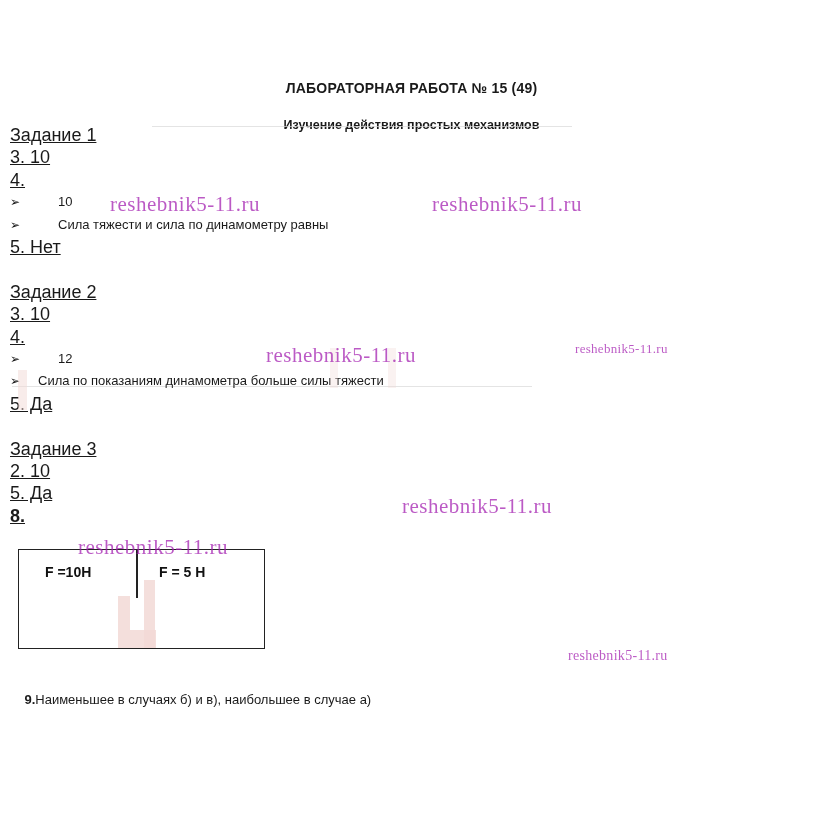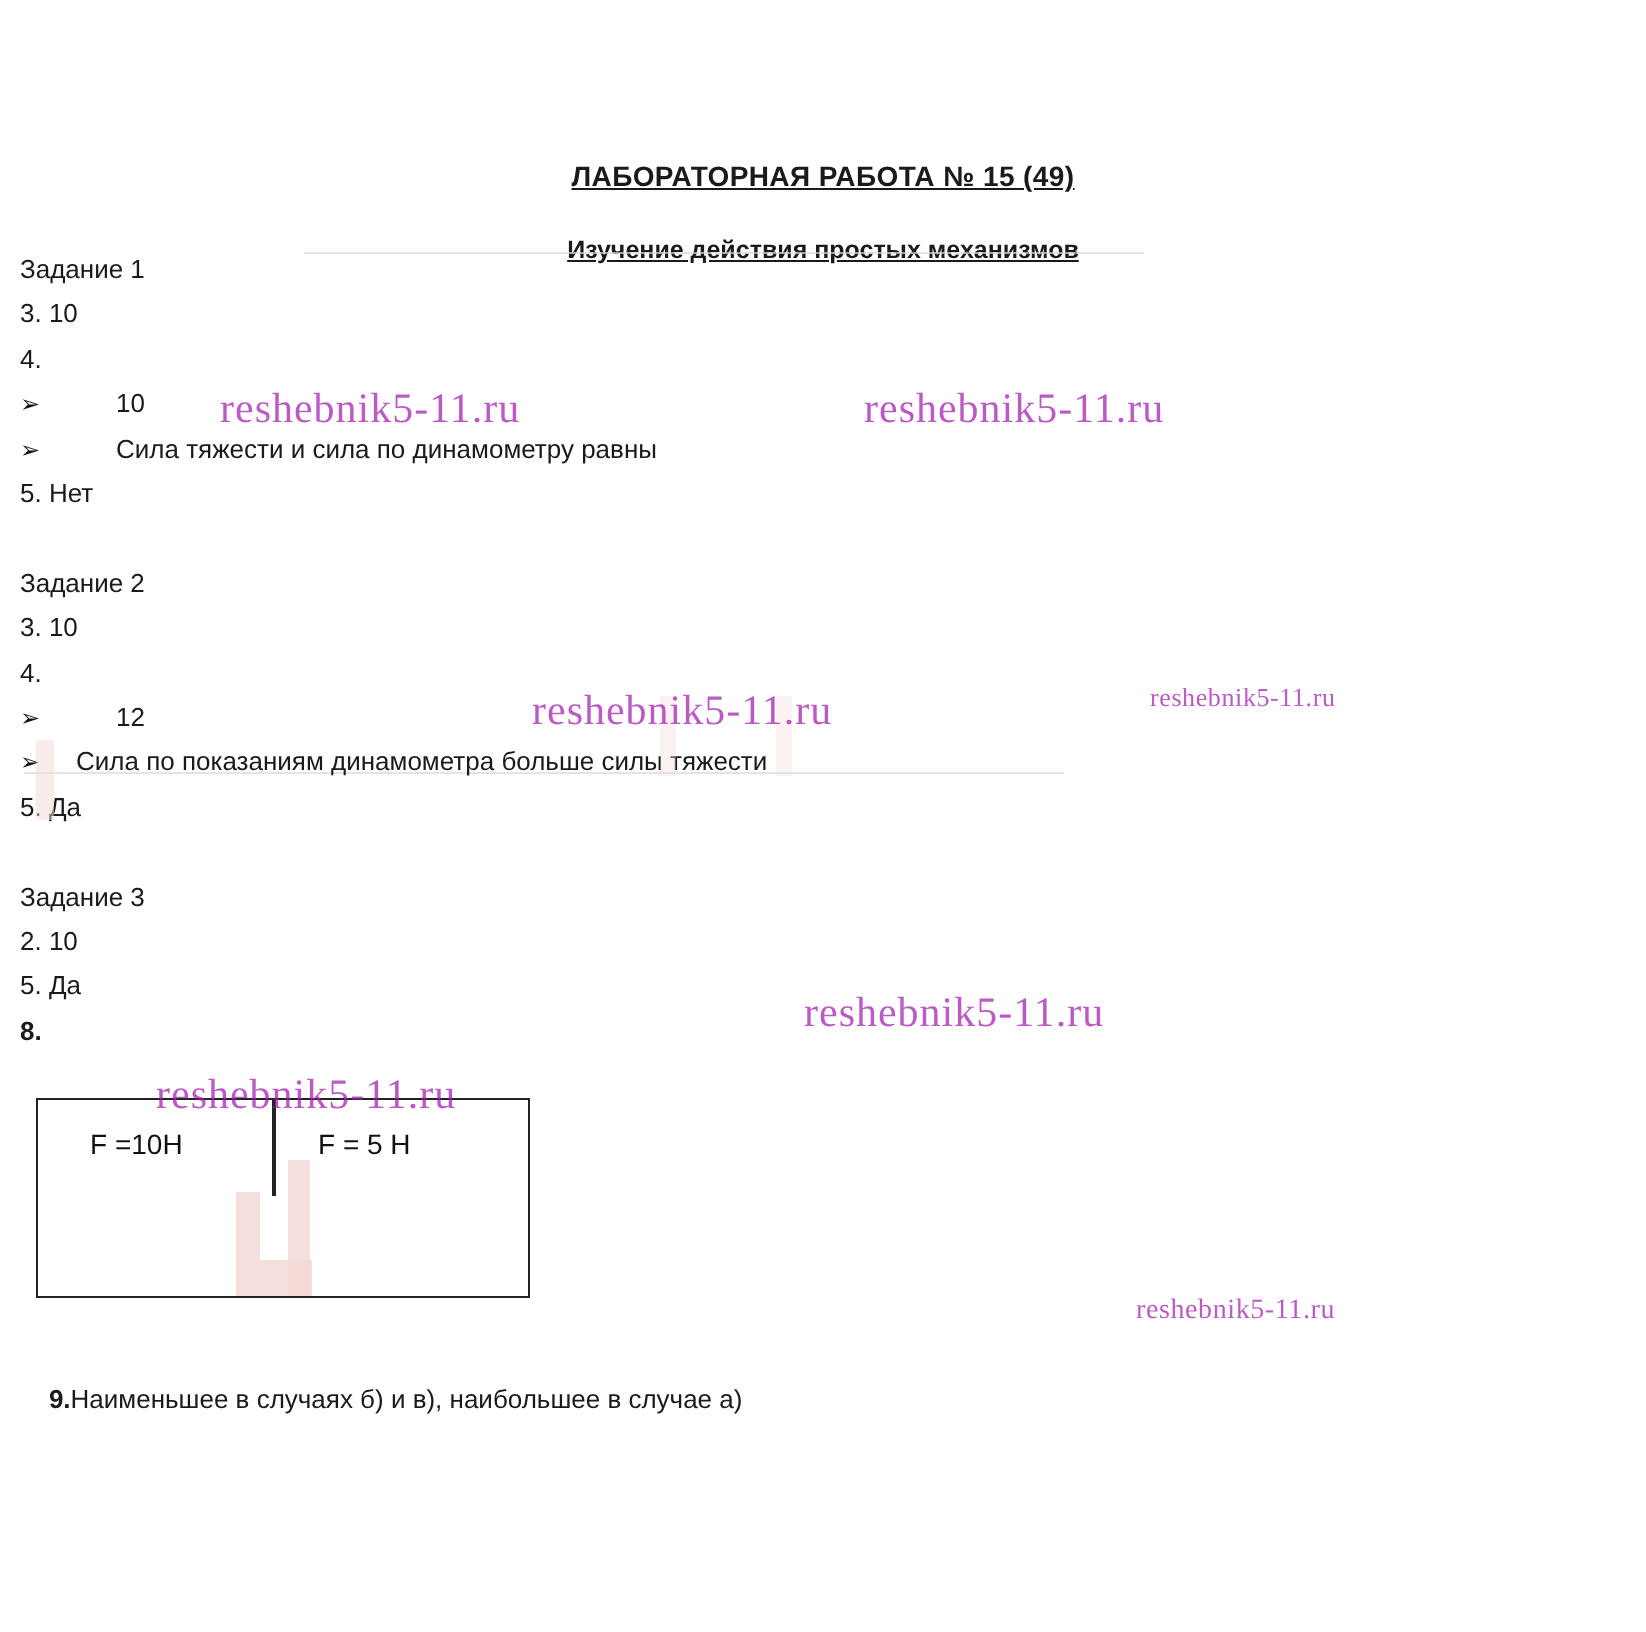--- a/index.html
+++ b/index.html
@@ -23,21 +23,20 @@
     height: 816px;
   }
 
   
   .title-block {
     position: absolute;
     left: 0;
     top: 78px;
     width: 823px;
     text-align: center;
-    text-decoration: underline;
   }
   .title-main {
     font-size: 14px;
     font-weight: bold;
     letter-spacing: 0.2px;
     line-height: 20px;
   }
   .title-sub {
     font-size: 12.5px;
     font-weight: bold;
@@ -46,23 +45,24 @@
   }
 
   
   .content {
     position: absolute;
     left: 10px;
     top: 124px;
     width: 740px;
   }
   .line {
-    font-size: 13px;
+    font-size: 18px;
     line-height: 22.4px;
     white-space: pre;
+    text-decoration: underline;
   }
   .line.blank {
     height: 22.4px;
   }
   .bullet-line {
     font-size: 13px;
     line-height: 22.4px;
     display: flex;
     align-items: baseline;
   }
@@ -100,21 +100,21 @@
     left: 117px;
     top: 0;
     width: 1.5px;
     height: 48px;
     background: #222;
   }
   .figure .cell-label {
     position: absolute;
     top: 14px;
     font-size: 14px;
-    font-weight: normal;
+    font-weight: bold;
     color: #111;
     white-space: pre;
   }
   .figure .cell-label.left { left: 26px; }
   .figure .cell-label.right { left: 140px; }
 
   
   .artifact {
     position: absolute;
     background: #f2d9d6;

